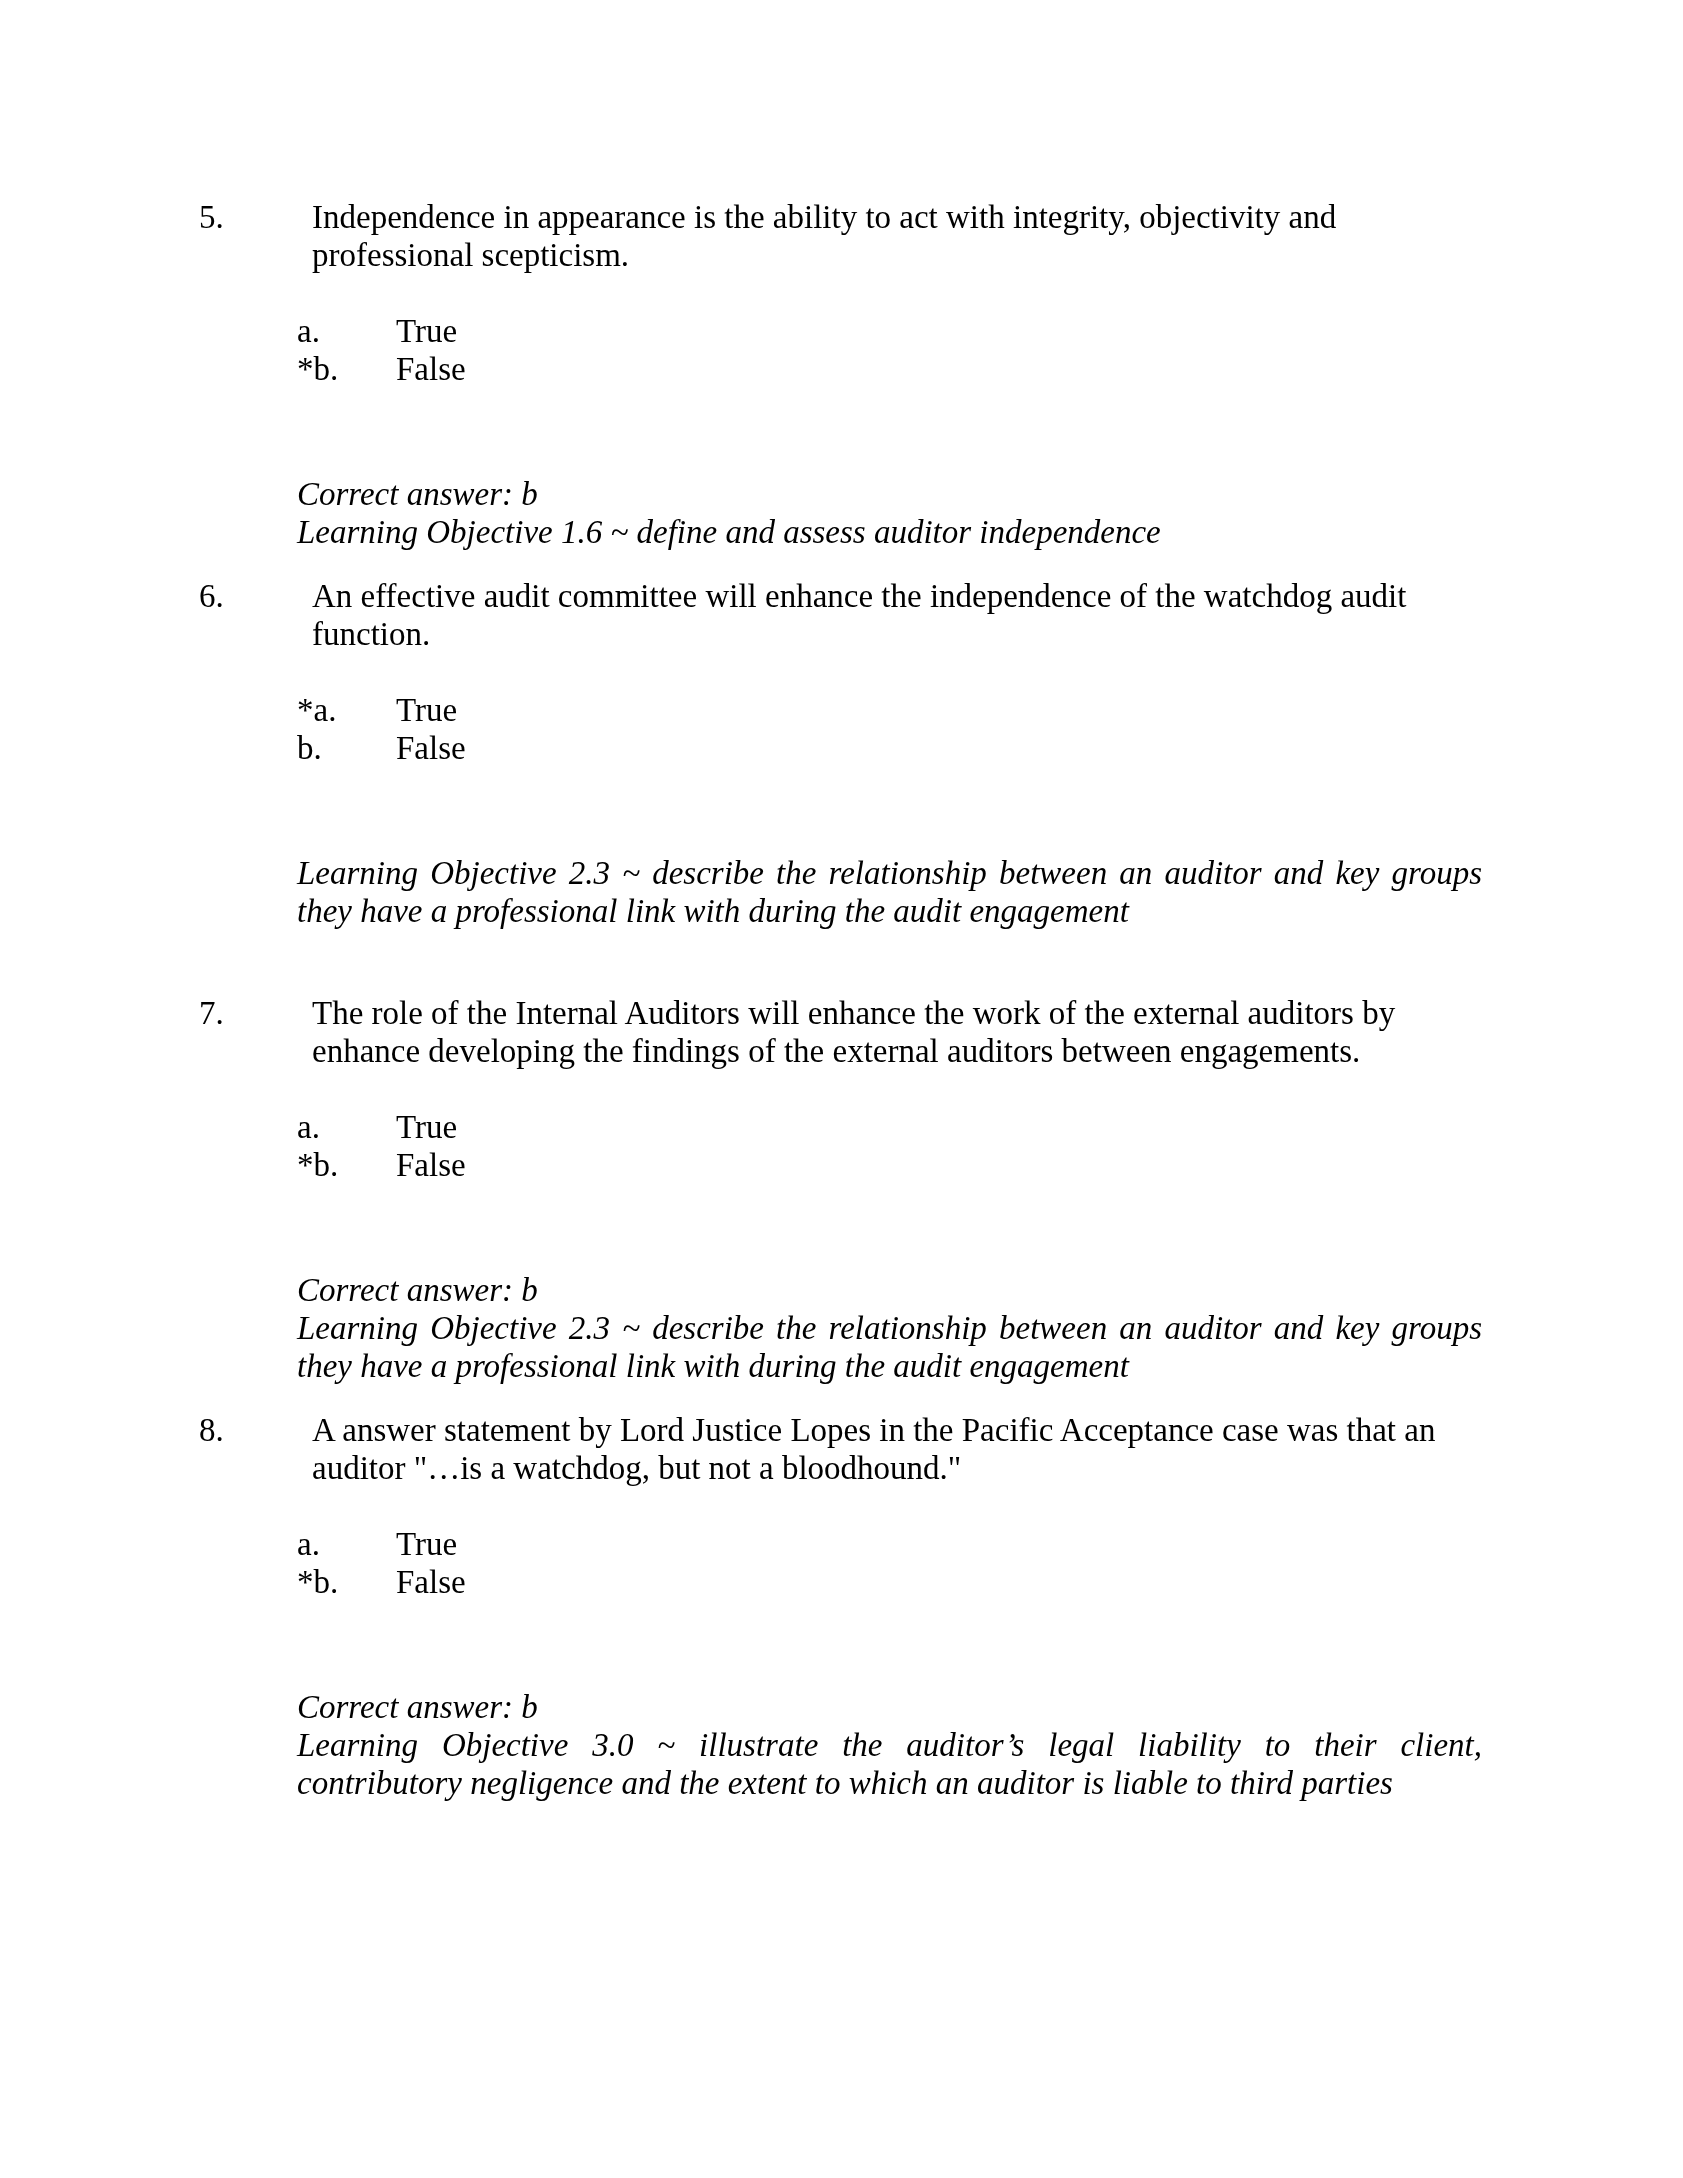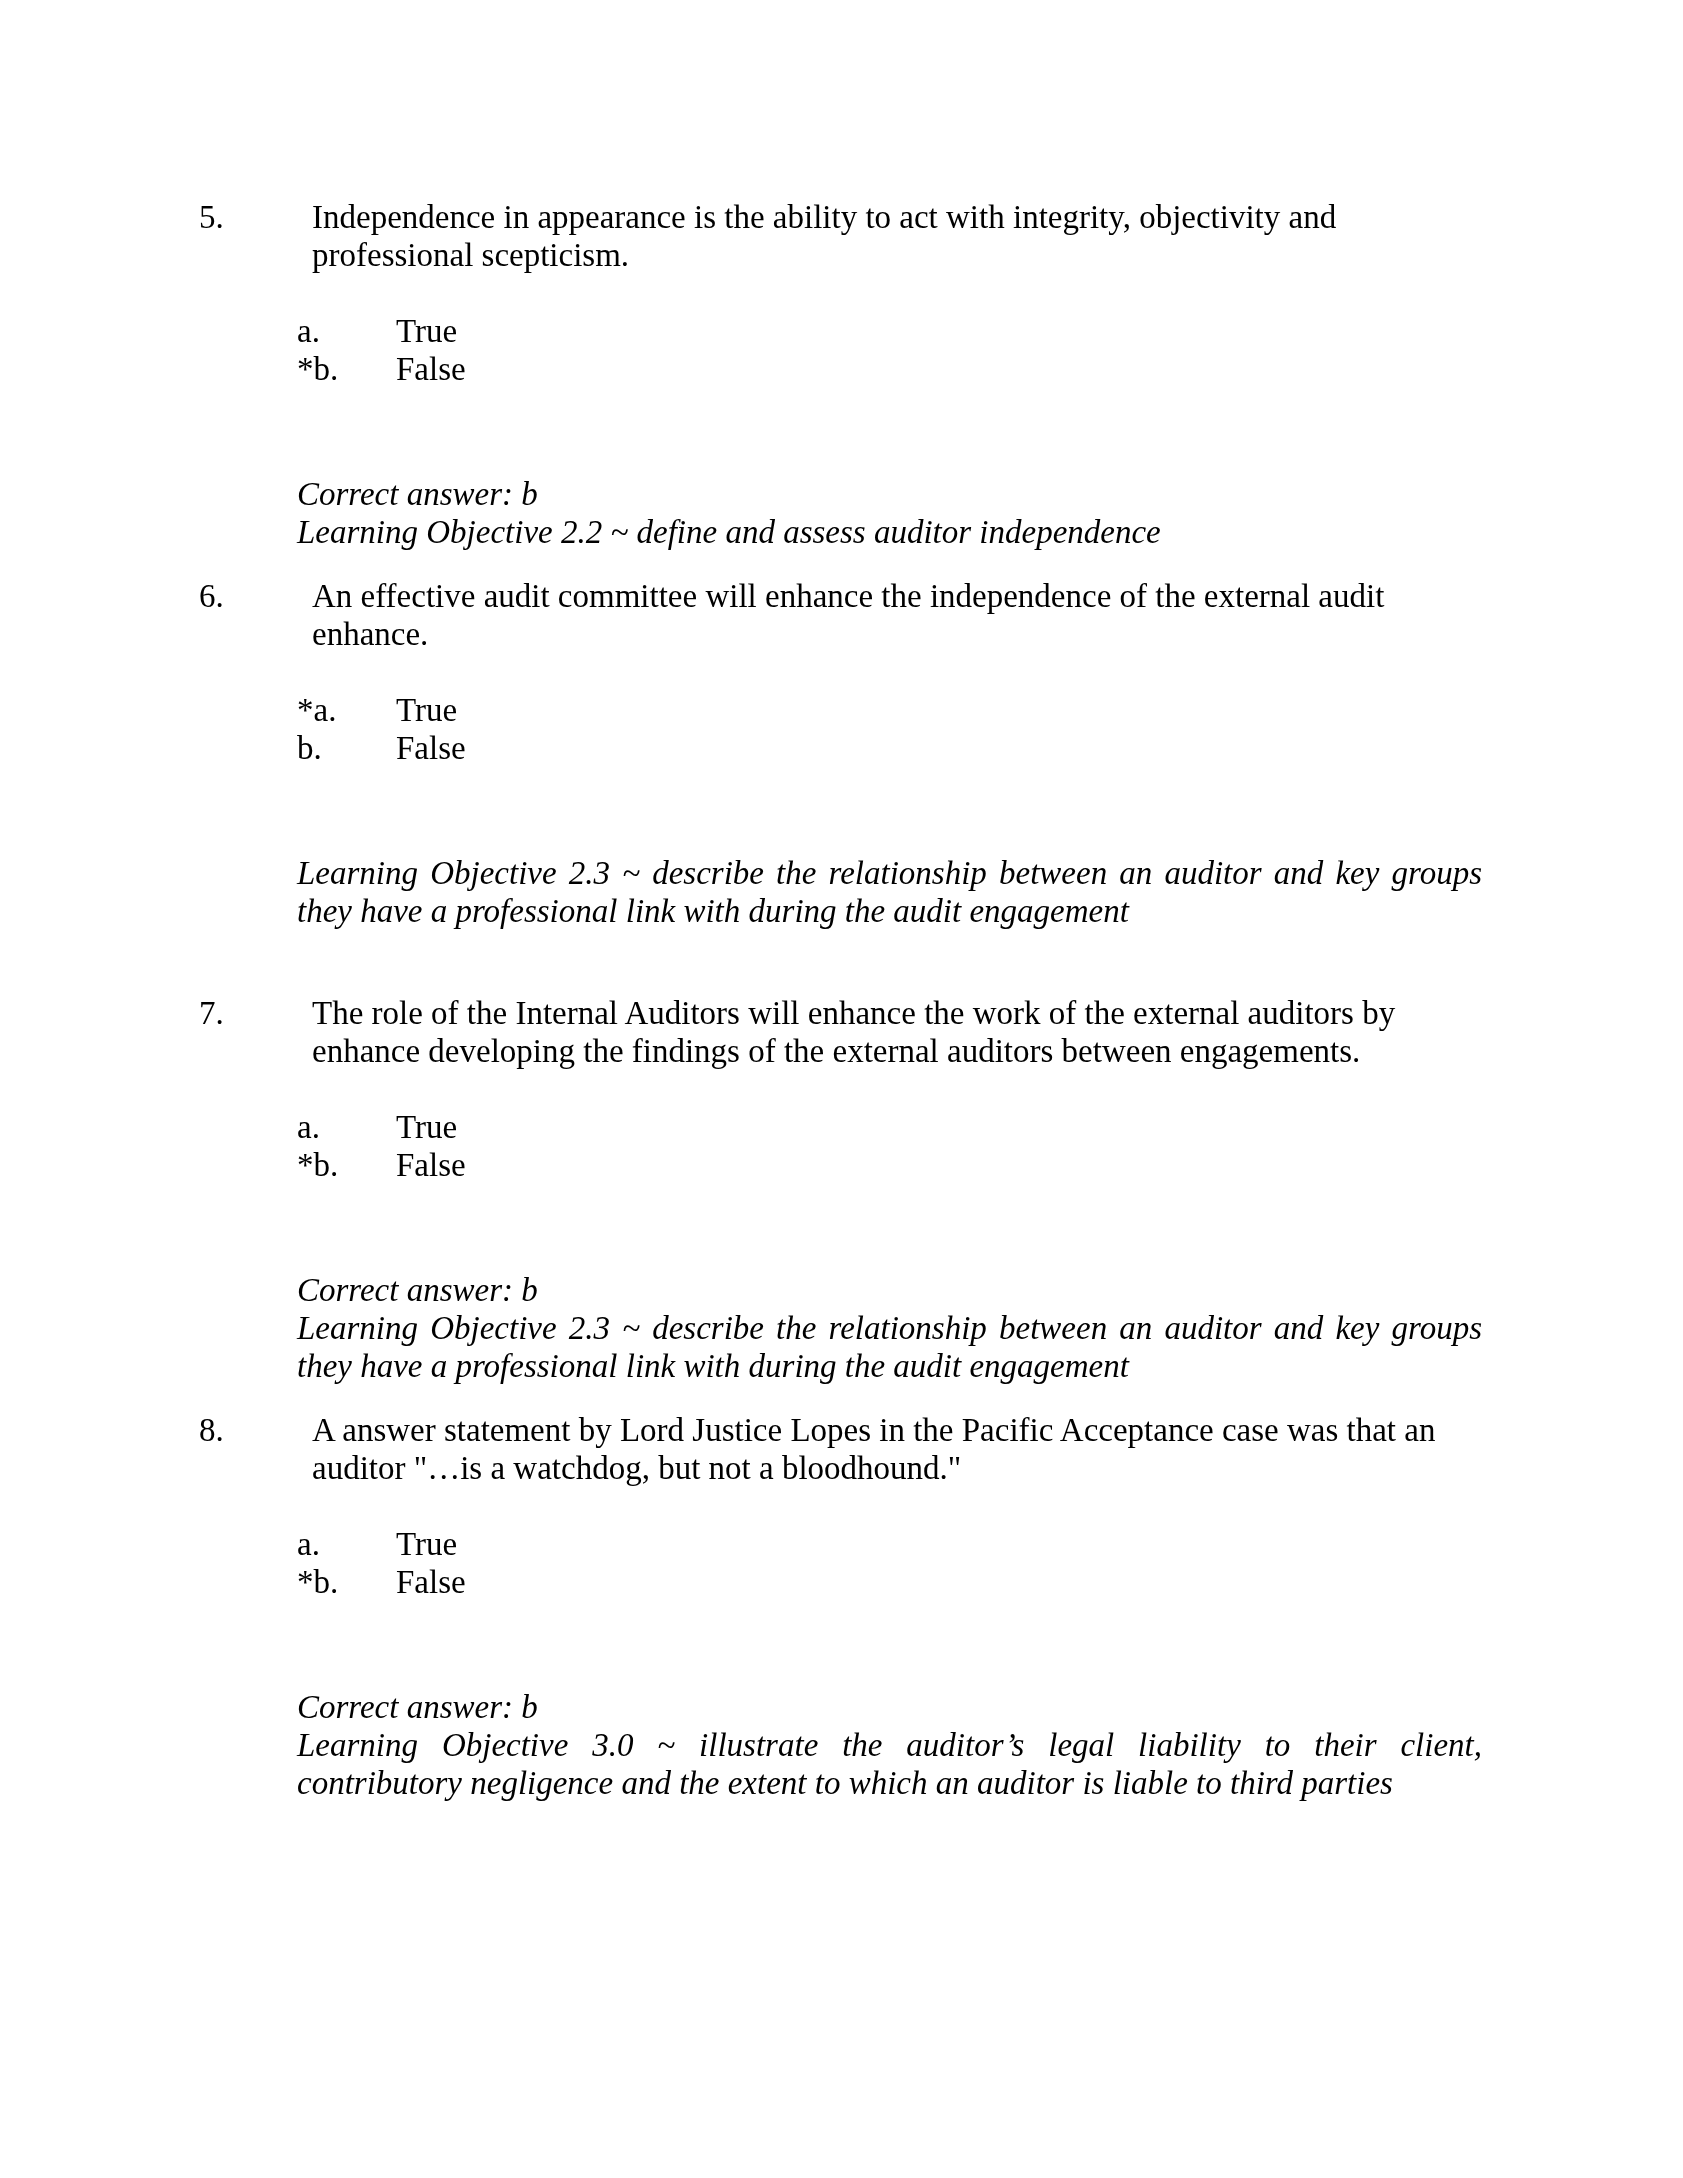--- a/index.html
+++ b/index.html
@@ -27,27 +27,27 @@
       <span class="opt-label">a.</span>
       <span class="opt-text">True</span>
     </div>
     <div class="opt">
       <span class="opt-label">*b.</span>
       <span class="opt-text">False</span>
     </div>
   </div>
   <div class="ans" style="top:229px;">
     <div>Correct answer: b</div>
-    <div class="lo nojust">Learning Objective 2.2 ~ define and assess auditor independence</div>
+    <div class="lo nojust">Learning Objective 1.6 ~ define and assess auditor independence</div>
   </div>
 </div>
 
 <div class="q" style="top:577px;">
   <span class="qnum">6.</span>
-  <div class="qtext" style="width:1109px;">An effective audit committee will enhance the independence of the external audit enhance.</div>
+  <div class="qtext" style="width:1109px;">An effective audit committee will enhance the independence of the watchdog audit function.</div>
   <div class="opts" style="top:114px;">
     <div class="opt">
       <span class="opt-label">*a.</span>
       <span class="opt-text">True</span>
     </div>
     <div class="opt">
       <span class="opt-label">b.</span>
       <span class="opt-text">False</span>
     </div>
   </div>

